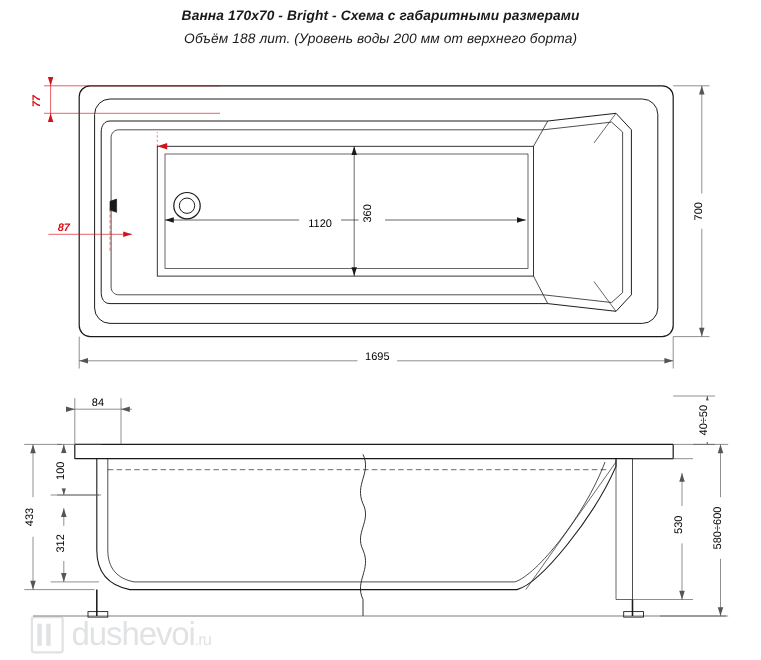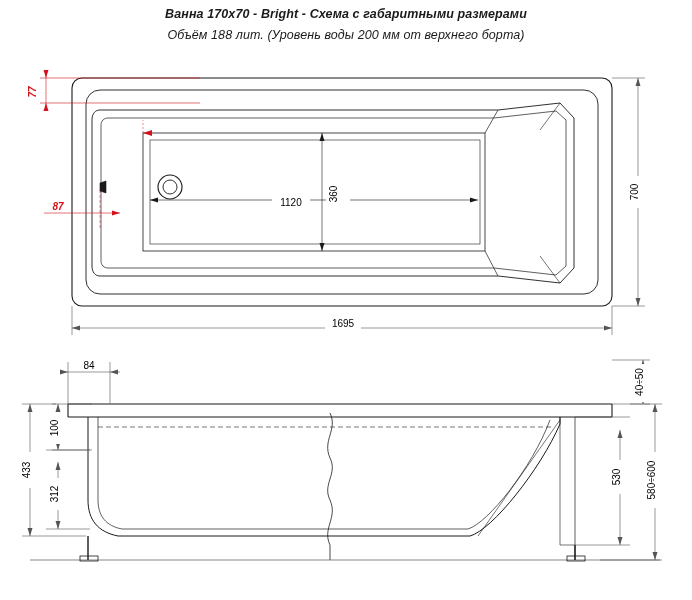--- a/index.html
+++ b/index.html
@@ -259,14 +259,20 @@
       <line x1="630" y1="404" x2="662" y2="404" stroke="#555555" stroke-width="0.6"></line>
       <line x1="600" y1="560" x2="662" y2="560" stroke="#555555" stroke-width="0.6"></line>
       <line x1="655" y1="404" x2="655" y2="560" stroke="#555555" stroke-width="0.6"></line>
       <path d="M655 404 L652.5 412 L657.5 412 Z" fill="#555555"></path>
       <path d="M655 560 L652.5 552 L657.5 552 Z" fill="#555555"></path>
       <rect x="647" y="452" width="14" height="56" fill="#ffffff"></rect>
       <text class="dim-text" x="655" y="480" text-anchor="middle" transform="rotate(-90 655 480)">580÷600</text>
     </g>
   </svg>
 
+  <div class="wm">
+    <div class="wm-logo"></div>
+    <div class="wm-text">
+      <span>dushevoi</span><span class="suffix">.ru</span>
+    </div>
+  </div>
 
 </div>
 
 </body></html>

